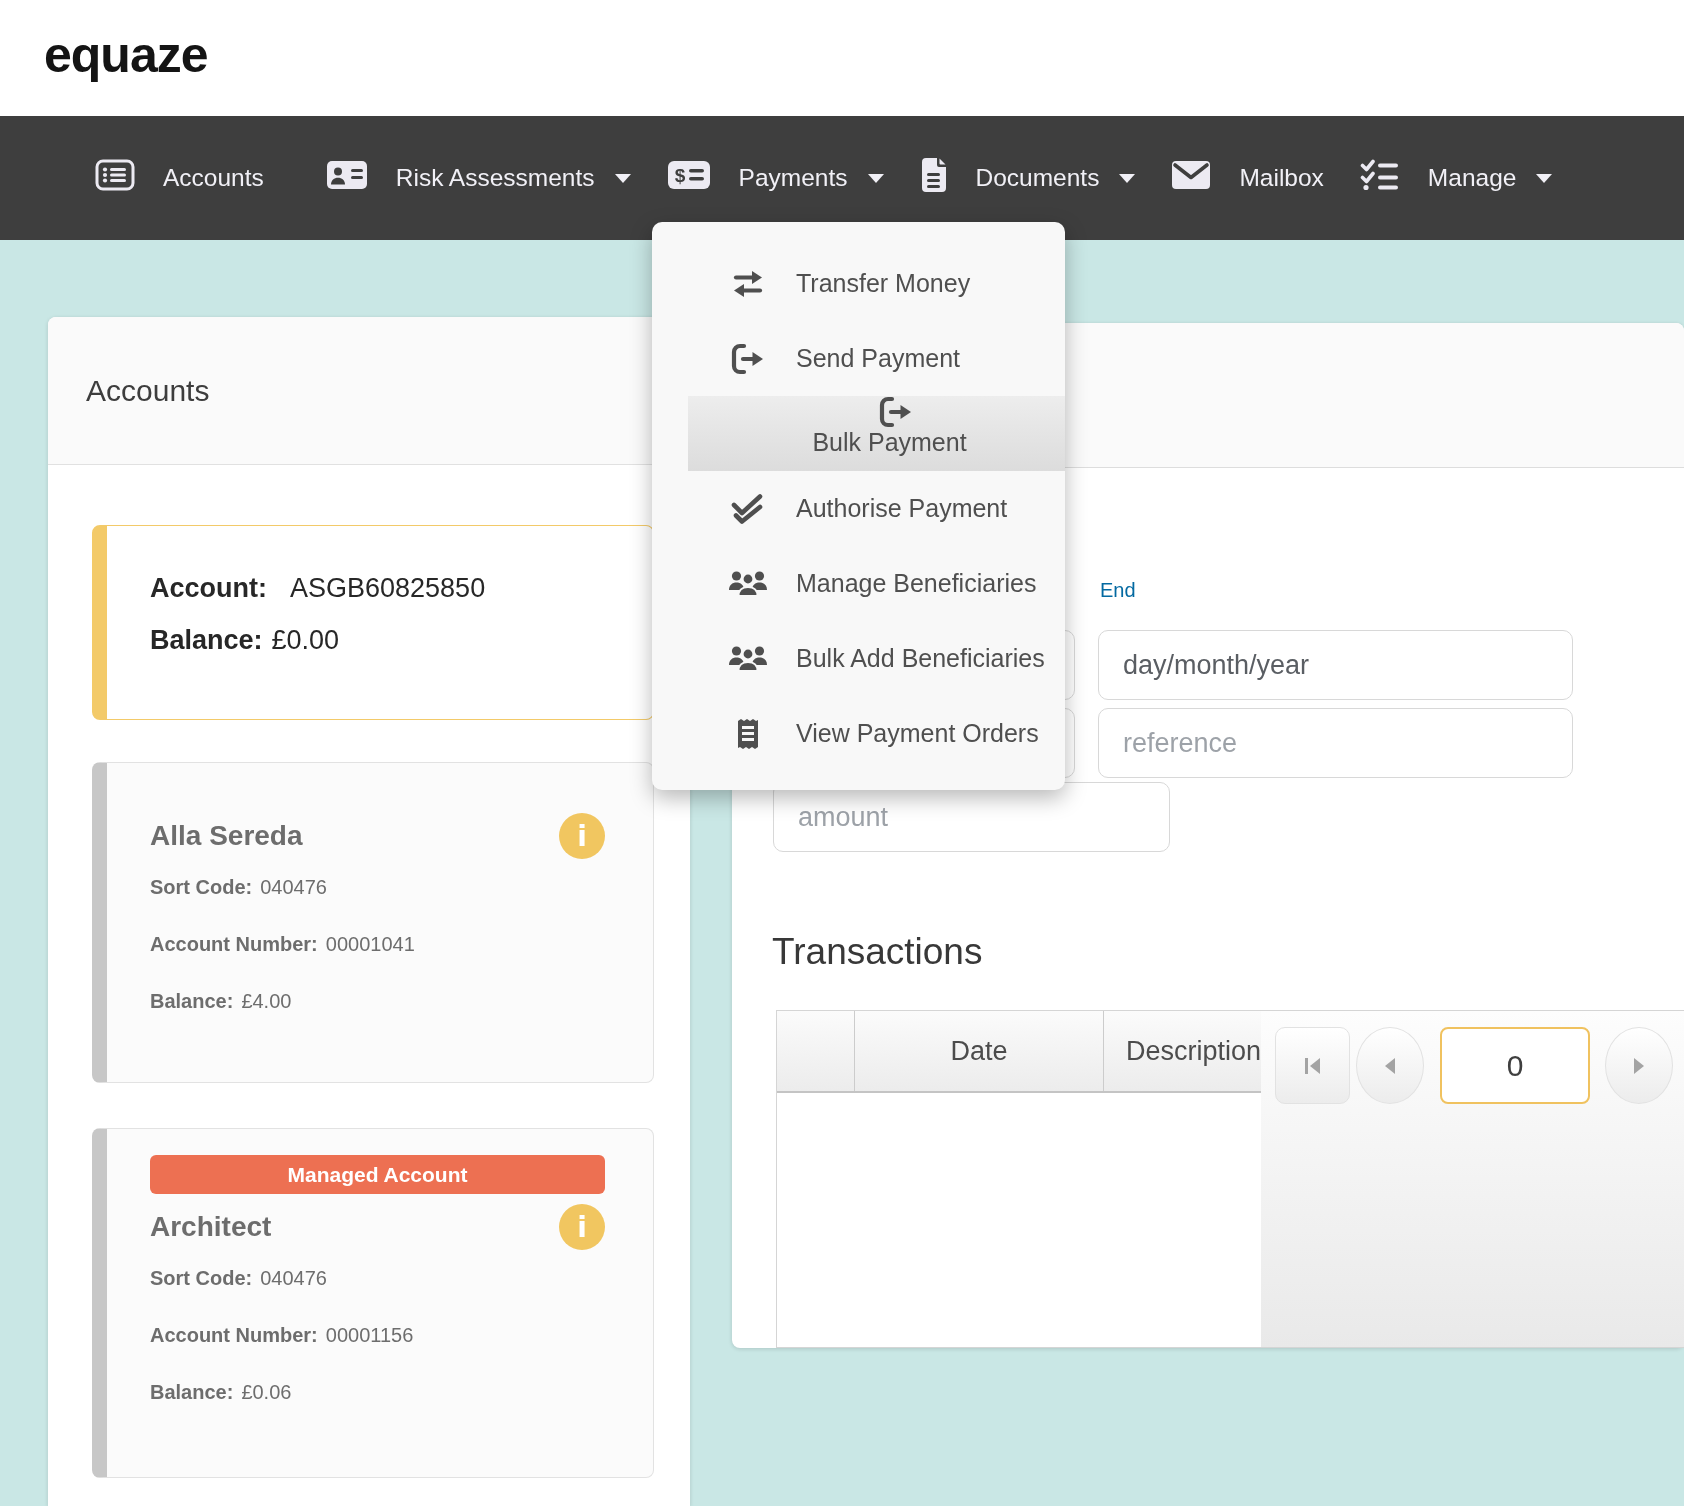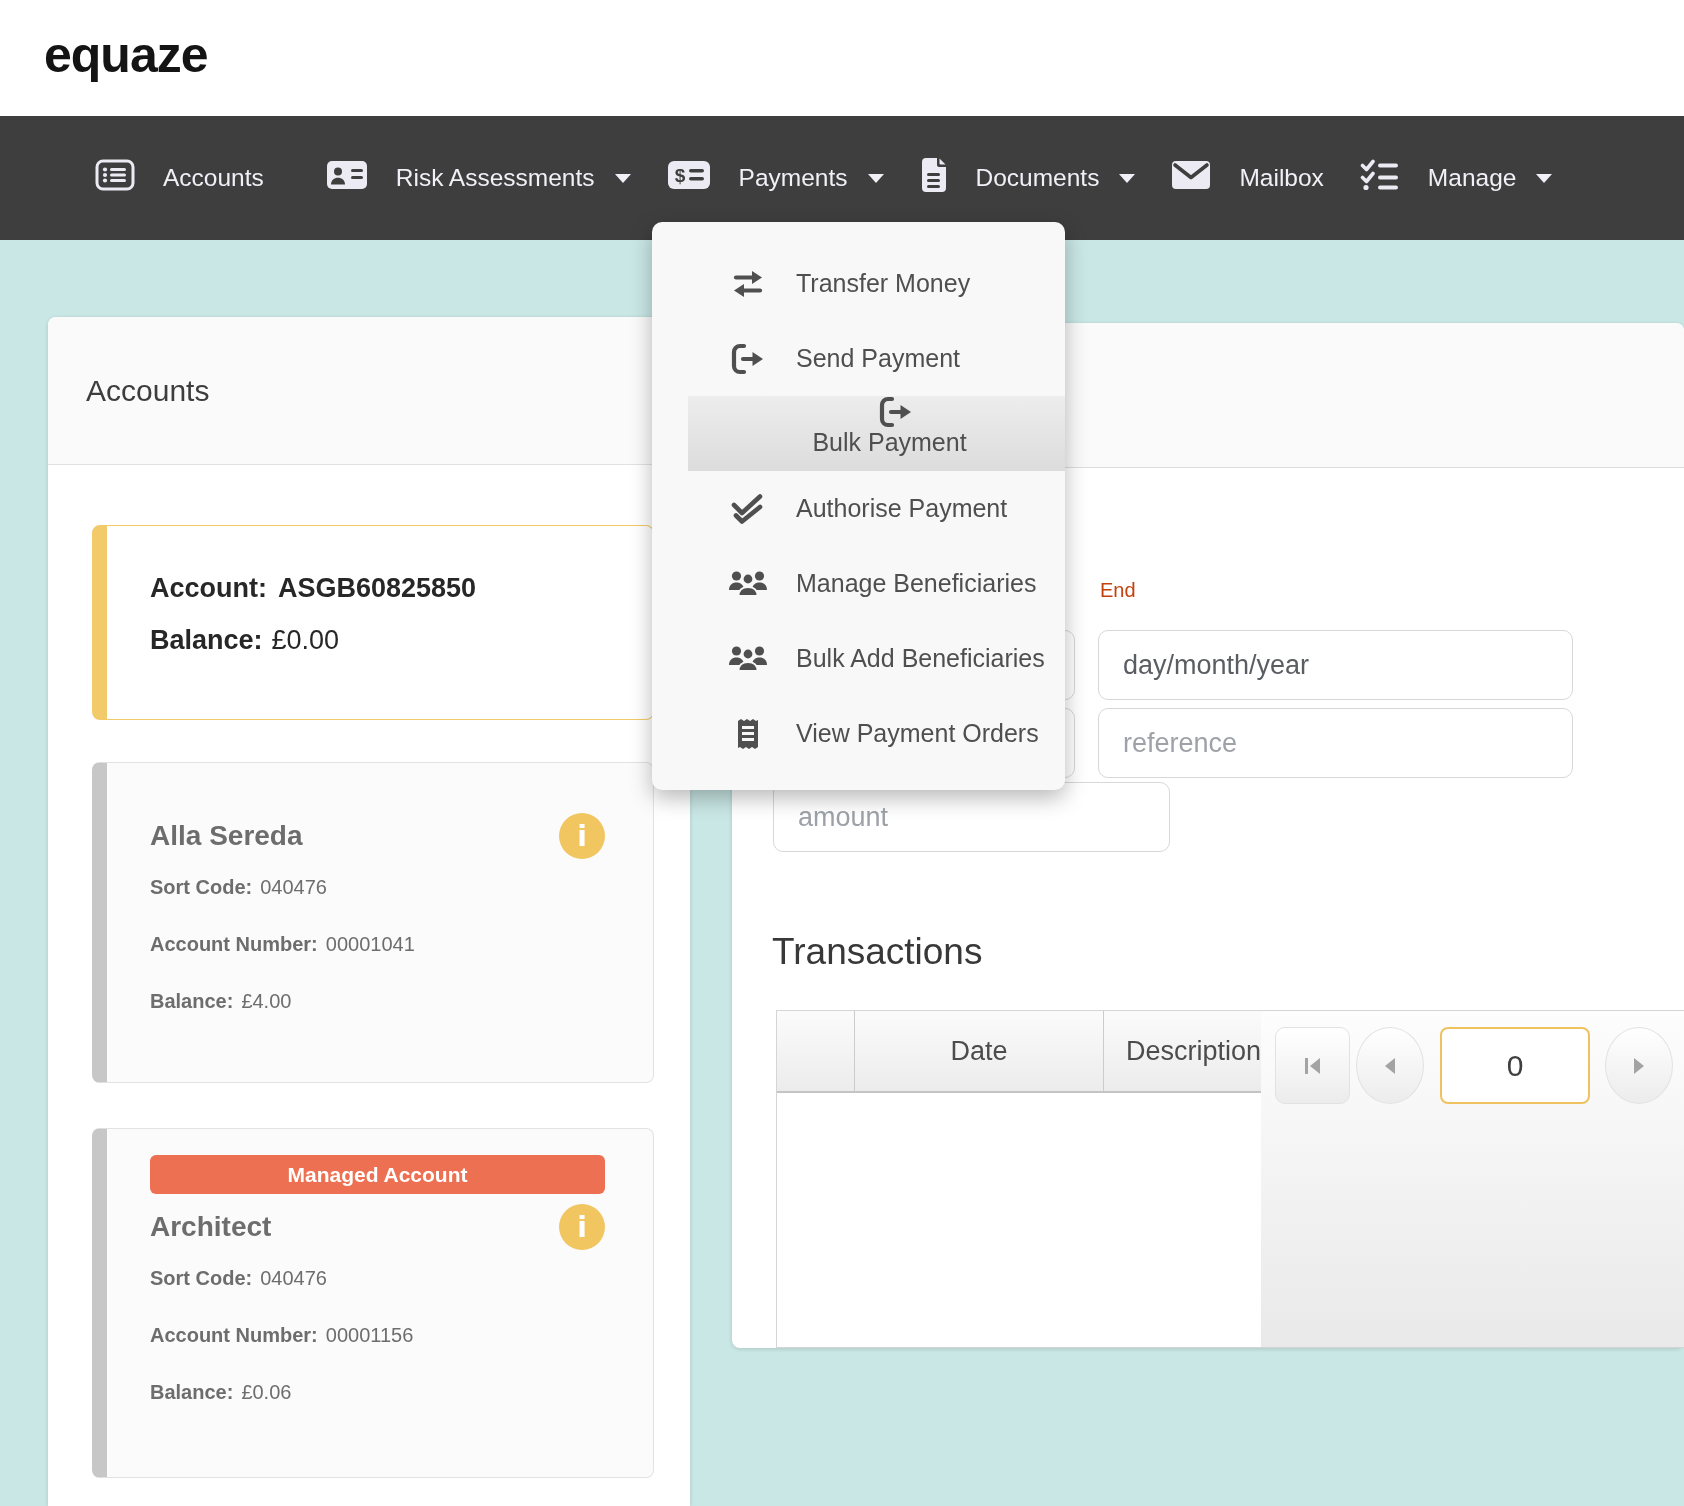--- a/index.html
+++ b/index.html
@@ -90,21 +90,21 @@
     border: 1px solid #e2e2e2; border-left: 15px solid #c7c7c7;
     padding: 50px 48px 0 43px;
   }
   .acct-card.alla { height: 321px; margin-bottom: 45px; }
   .acct-card.architect { height: 350px; padding-top: 26px; }
 
   .acct-line { font-size: 27px; color: #272727; line-height: 57px; white-space: nowrap; }
   .acct-line b { font-weight: 700; }
   .acct-line .val { margin-left: 9px; font-weight: 400; }
   .primary .acct-line { line-height: 52px; }
-  .primary .acct-line .val-strong { margin-left: 11px; font-weight: 700; }
+  .primary .acct-line .val-strong { margin-left: 23px; font-weight: 400; }
 
   .sec-name-row { display: flex; align-items: center; justify-content: space-between; }
   .sec-name { font-size: 28px; font-weight: 700; color: #6d6d6d; }
   .sec-line { font-size: 20px; color: #6d6d6d; line-height: 57px; white-space: nowrap; }
   .sec-line b { font-weight: 700; }
   .sec-line .val { margin-left: 8px; }
 
   .info-btn {
     width: 46px; height: 46px; border-radius: 50%;
     background: #f1c660; color: #ffffff;
@@ -139,21 +139,21 @@
   }
   .f-input::placeholder { color: #9da2a8; opacity: 1; }
   .f-input.date::placeholder { color: #5a5e63; }
   .start-input { left: 41px; top: 307px; width: 302px; }
   .end-input   { left: 366px; top: 307px; width: 475px; }
   .desc-input  { left: 41px; top: 385px; width: 302px; }
   .ref-input   { left: 366px; top: 385px; width: 475px; }
   .amount-input{ left: 41px; top: 459px; width: 397px; }
   .end-label {
     position: absolute; left: 368px; top: 256px;
-    font-size: 20px; color: #c2410c;
+    font-size: 20px; color: #0369a1;
   }
   .transactions-title {
     position: absolute; left: 40px; top: 608px;
     font-size: 37px; color: #383838;
   }
 
   
   .tx-table {
     position: absolute; left: 44px; top: 687px; right: 0; bottom: 0;
     border: 1px solid #d5d5d5; display: flex; flex-direction: row;

